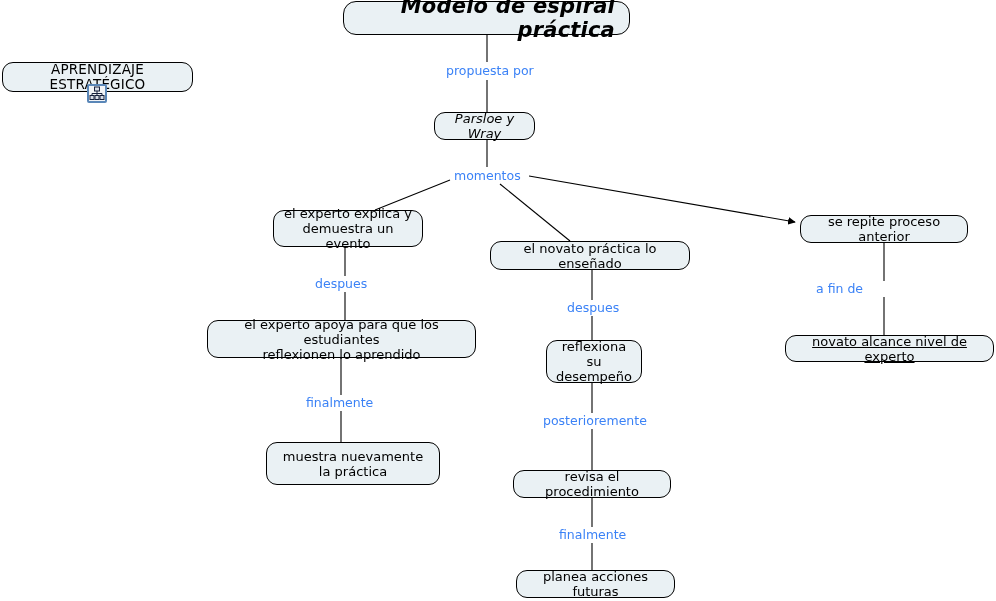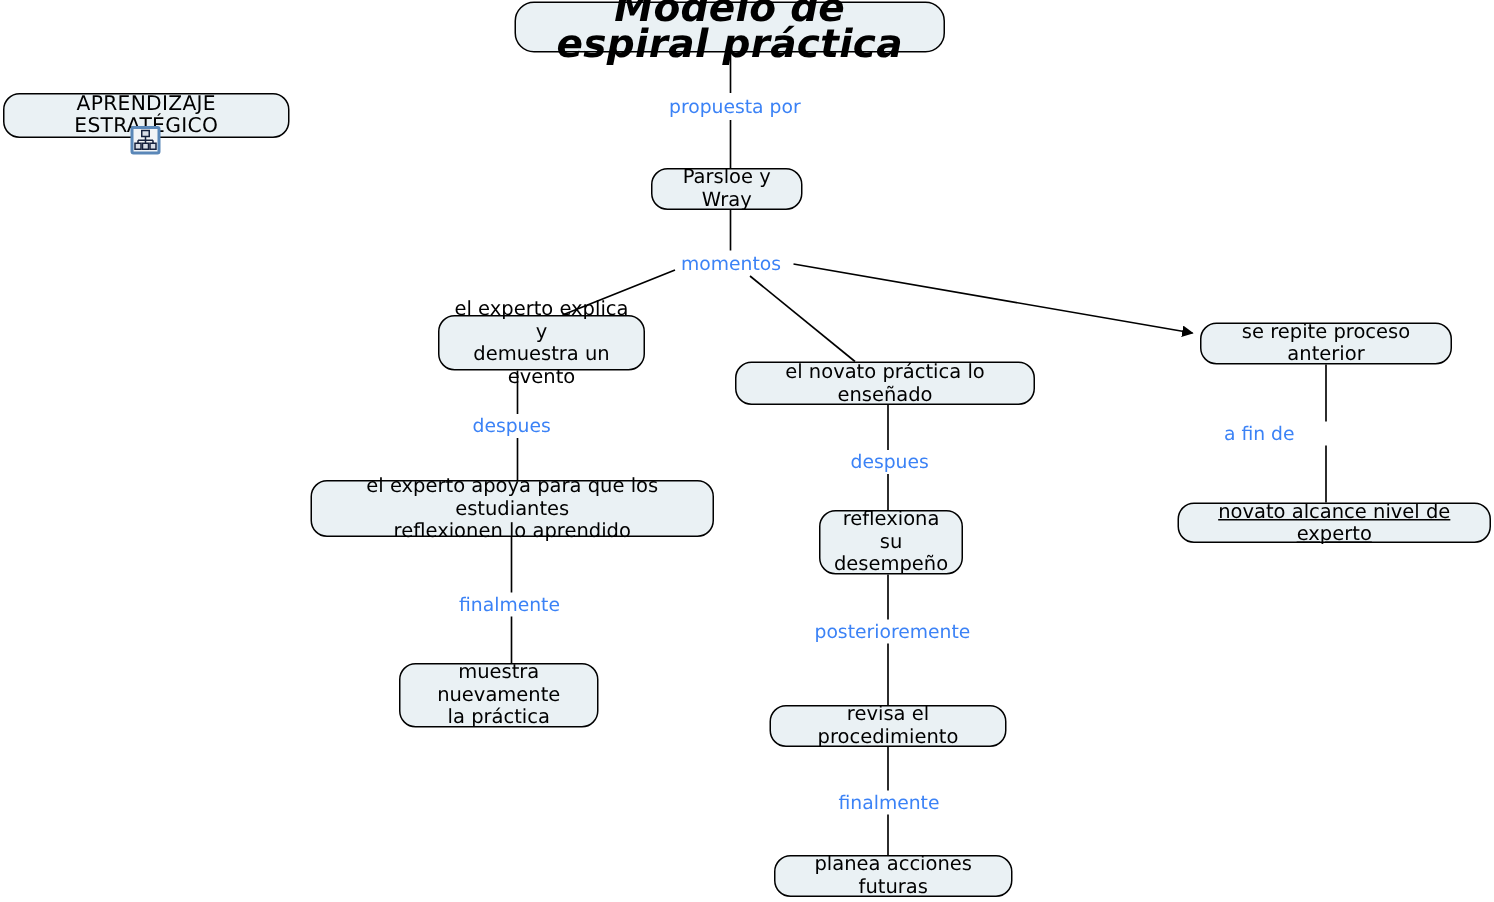--- a/index.html
+++ b/index.html
@@ -33,27 +33,28 @@
     align-items: center;
     justify-content: center;
     text-align: center;
     color: #000000;
     font-size: 13px;
     line-height: 15px;
     padding: 2px 9px;
     white-space: pre-line;
   }
   .node.title-node {
-    font-size: 26px;
+    font-size: 21px;
     line-height: 24px;
     font-weight: bold;
     font-style: italic;
     border-radius: 13px;
     padding: 2px 14px;
     letter-spacing: 0.2px;
+    text-align: right;
   }
   .node.plain-node {
     font-size: 13.5px;
     letter-spacing: 0.2px;
   }
   .link-label {
     position: absolute;
     color: #3b82f6;
     font-size: 12.5px;
     line-height: 14px;
@@ -123,38 +124,38 @@
       <line x1="3" y1="7.5" x2="13" y2="7.5" stroke="#16213d" stroke-width="1"></line>
       <line x1="3" y1="7.5" x2="3" y2="9.5" stroke="#16213d" stroke-width="1"></line>
       <line x1="8" y1="7.5" x2="8" y2="9.5" stroke="#16213d" stroke-width="1"></line>
       <line x1="13" y1="7.5" x2="13" y2="9.5" stroke="#16213d" stroke-width="1"></line>
       <rect x="1" y="9.5" width="4" height="4" fill="#d8dde6" stroke="#16213d" stroke-width="1"></rect>
       <rect x="6" y="9.5" width="4" height="4" fill="#d8dde6" stroke="#16213d" stroke-width="1"></rect>
       <rect x="11" y="9.5" width="4" height="4" fill="#d8dde6" stroke="#16213d" stroke-width="1"></rect>
     </svg>
   </span>
 
-  <div class="node" style="left:434px; top:112px; width:101px; height:28px;">Parsloe y Wray</div>
+  <div class="node" style="left:434px; top:112px; width:101px; height:28px;font-style:italic;">Parsloe y Wray</div>
 
-  <div class="node" style="left:273px; top:210px; width:138px; height:37px;margin-left:19px;">el experto explica y
+  <div class="node" style="left:273px; top:210px; width:150px; height:37px;">el experto explica y
 demuestra un evento</div>
 
   <div class="node" style="left:490px; top:241px; width:200px; height:29px;">el novato práctica lo enseñado</div>
 
   <div class="node" style="left:800px; top:215px; width:168px; height:28px;">se repite proceso anterior</div>
 
   <div class="node" style="left:207px; top:320px; width:269px; height:38px;">el experto apoya para que los estudiantes
 reflexionen lo aprendido</div>
 
   <div class="node" style="left:546px; top:340px; width:96px; height:43px;">reflexiona su
 desempeño</div>
 
   <div class="node" style="left:785px; top:335px; width:209px; height:27px;text-decoration:underline;">novato alcance nivel de experto</div>
 
-  <div class="node" style="left:266px; top:442px; width:133px; height:43px;">muestra nuevamente
+  <div class="node" style="left:266px; top:442px; width:174px; height:43px;">muestra nuevamente
 la práctica</div>
 
   <div class="node" style="left:513px; top:470px; width:158px; height:28px;">revisa el procedimiento</div>
 
   <div class="node" style="left:516px; top:570px; width:159px; height:28px;">planea acciones futuras</div>
 
   <div class="link-label" style="left:444px; top:64px;">propuesta por</div>
 
   <div class="link-label" style="left:452px; top:169px;">momentos</div>
 

